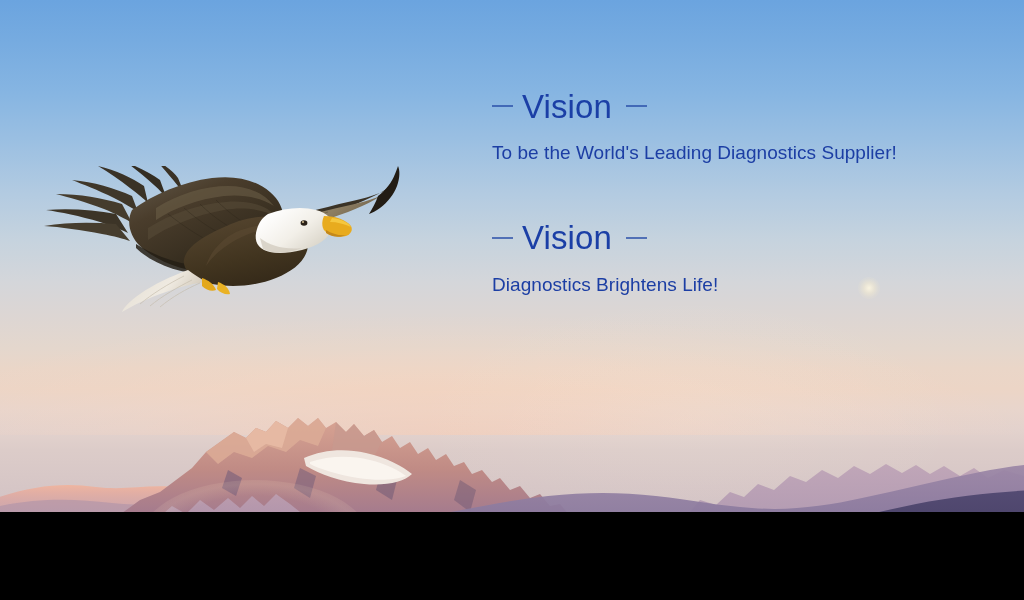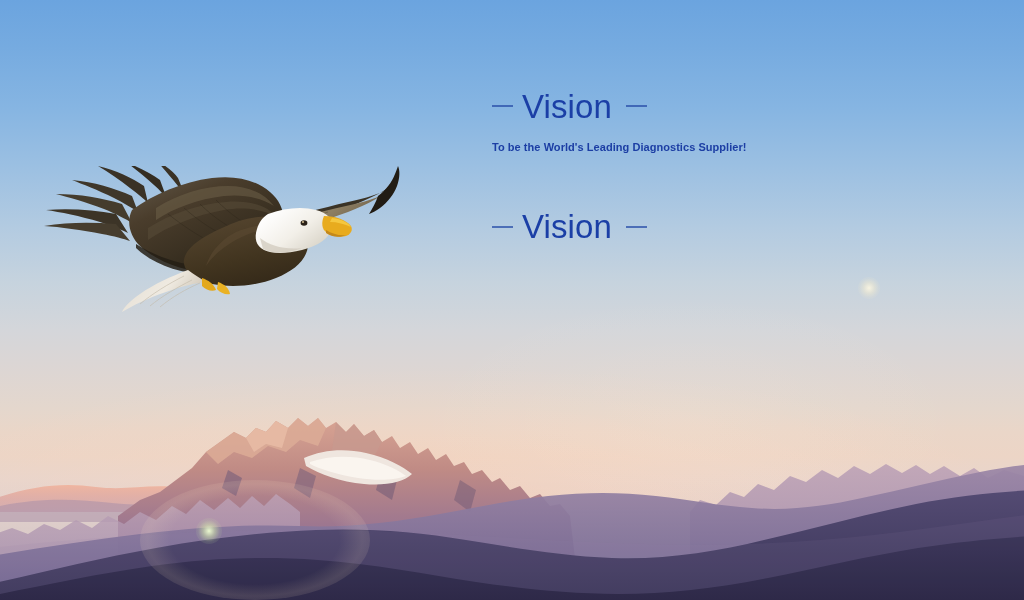--- a/index.html
+++ b/index.html
@@ -6,21 +6,21 @@
   * { margin:0; padding:0; box-sizing:border-box; }
   html, body {
     width:1024px; height:600px;
     overflow:hidden;
     background:#000;
     font-family:"Liberation Sans", sans-serif;
   }
 
   #banner {
     position:relative;
-    width:1024px; height:600px;
+    width:1024px; height:512px;
     overflow:hidden;
   }
 
   
   .sky {
     position:absolute; inset:0;
     background:linear-gradient(to bottom,
       #6ba4df   0%,
       #76abe0   8%,
       #86b5e2  18%,
@@ -120,22 +120,22 @@
   .heading-text {
     font-size:33px;
     font-weight:400;
     color:#1b3fa6;
     letter-spacing:.1px;
     line-height:1;
   }
 
   .subtitle {
     margin-top:12px;
-    font-size:11px;
-    font-weight:700;
+    font-size:19px;
+    font-weight:400;
     color:#1c3ea4;
     letter-spacing:.05px;
     line-height:1.35;
     white-space:nowrap;
   }
 
   
   .eagle {
     position:absolute;
     left:36px; top:166px;
@@ -379,17 +379,18 @@
       </div>
       <div class="subtitle">To be the World's Leading Diagnostics Supplier!</div>
     </div>
 
     <div class="section mission">
       <div class="heading">
         <span class="dash dash-left"></span>
         <span class="heading-text">Vision</span>
         <span class="dash dash-right"></span>
       </div>
+      <div class="subtitle">Diagnostics Brightens Life!</div>
     </div>
 
   </div>
 
 </div>
 
 </body></html>

